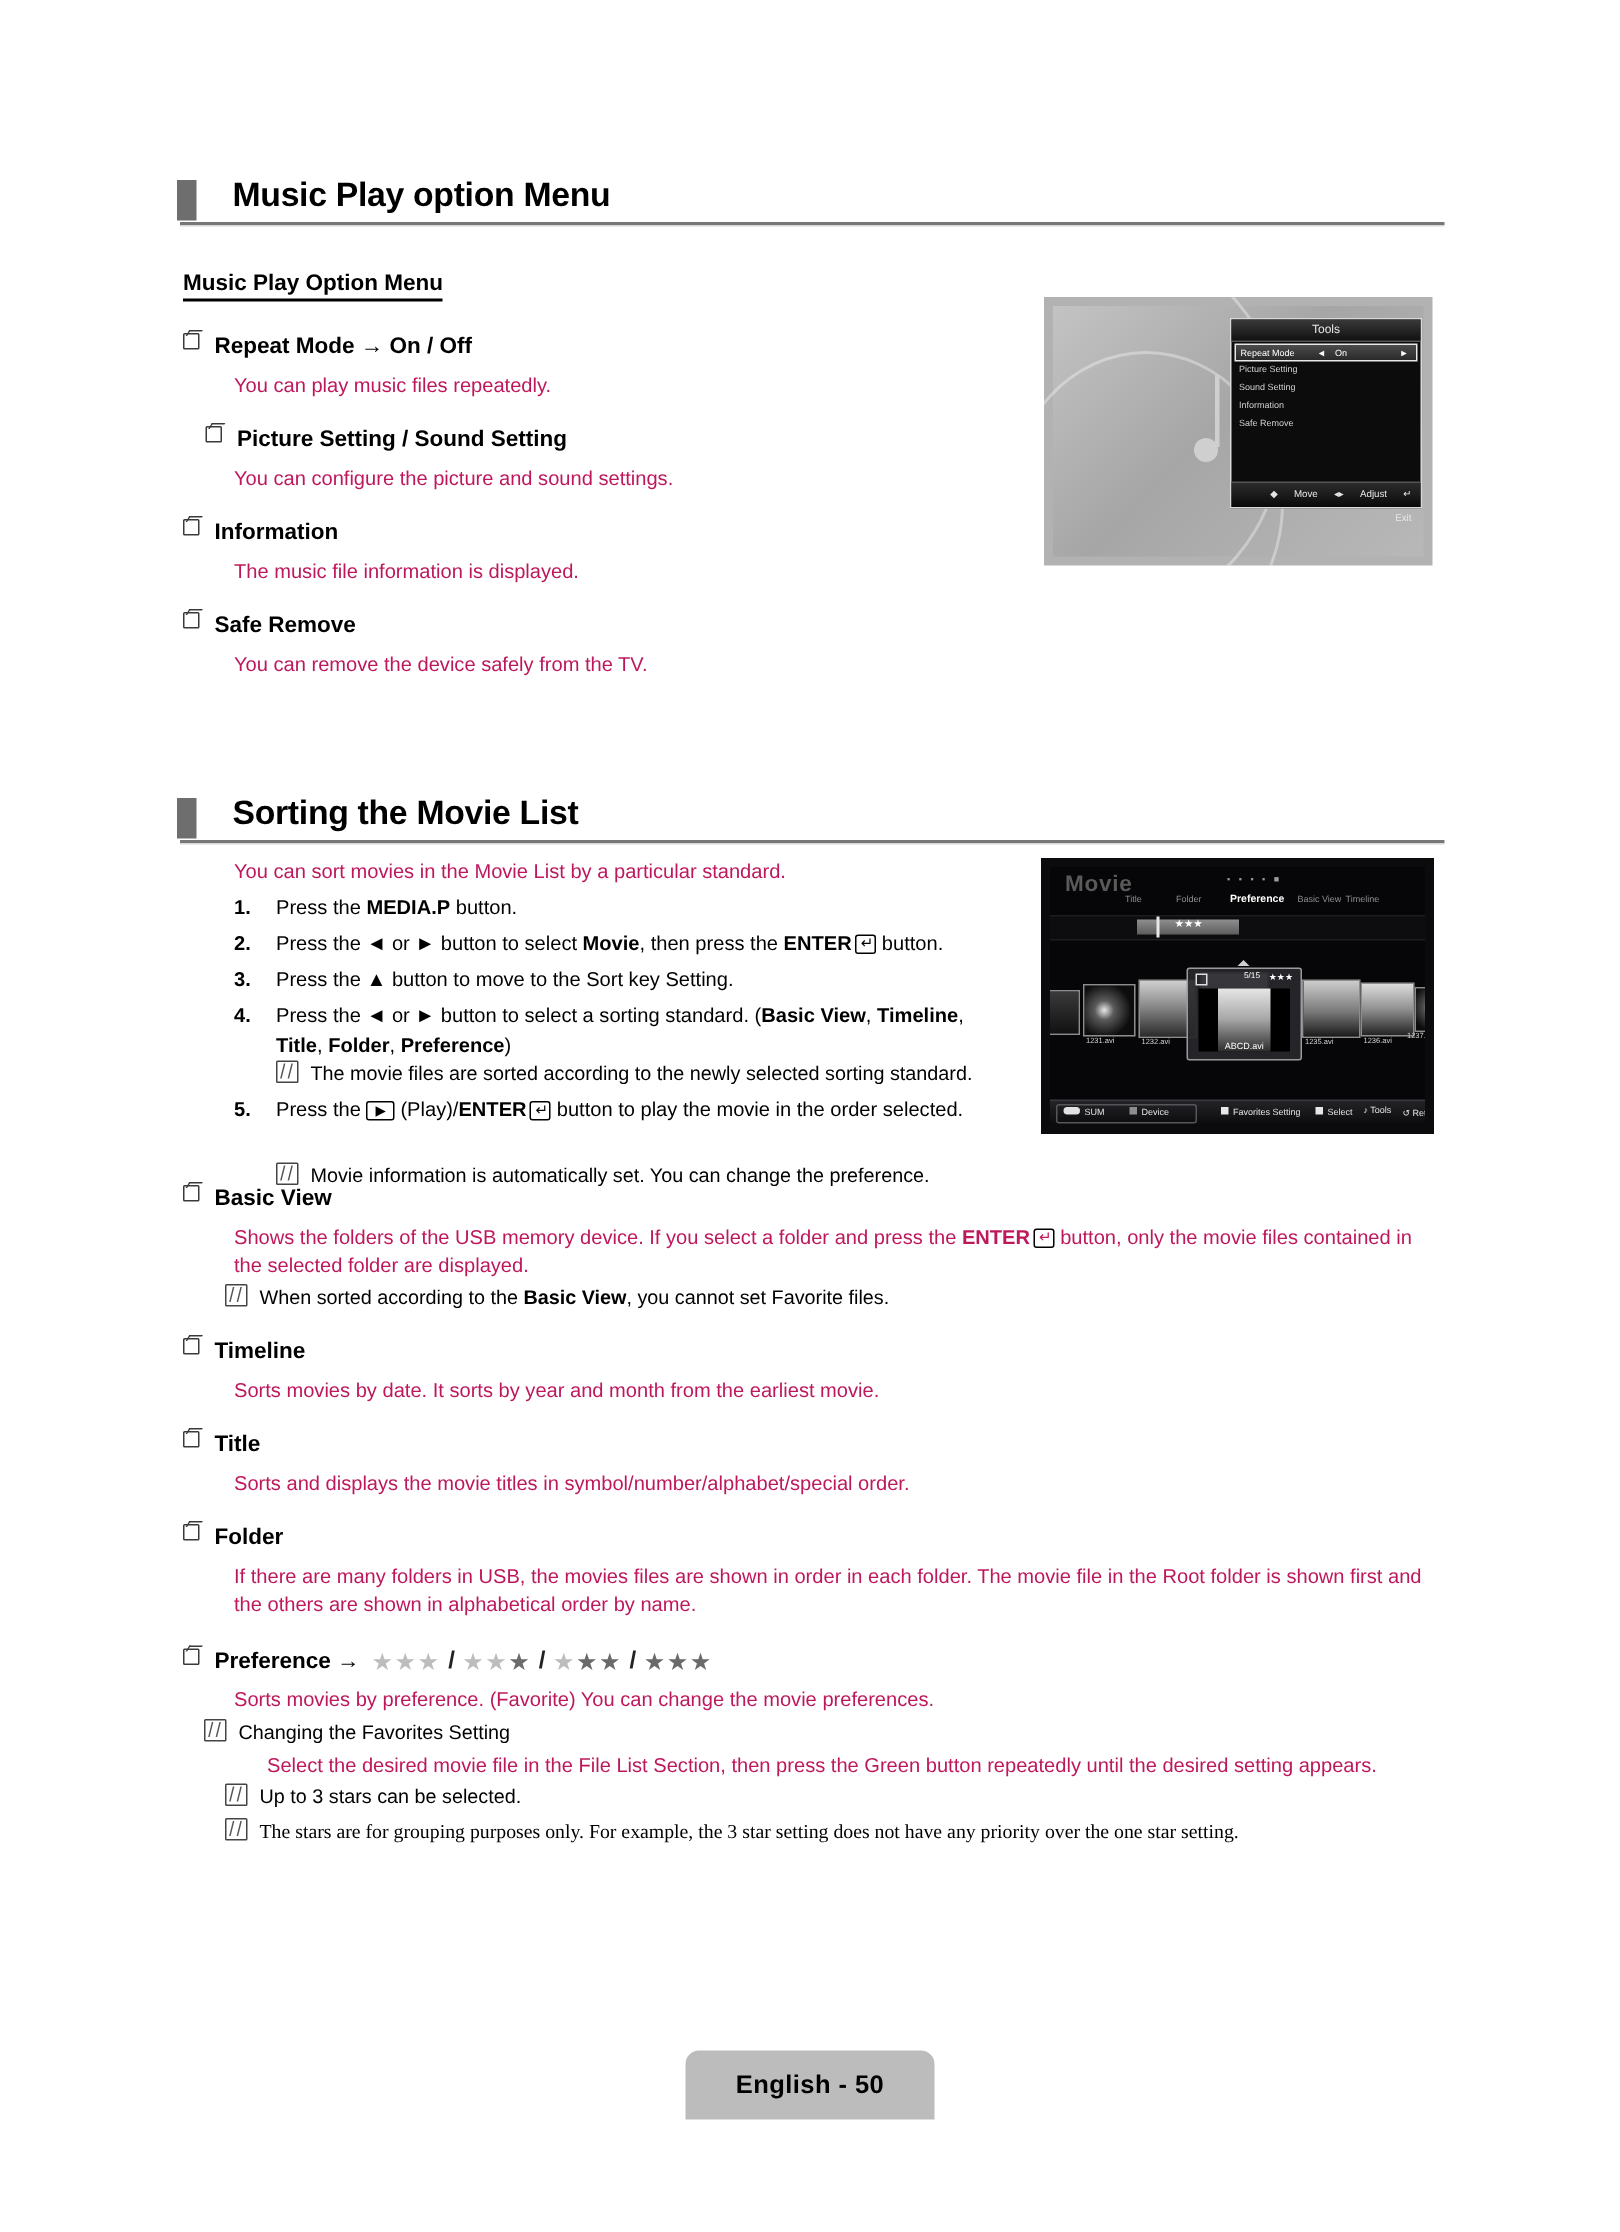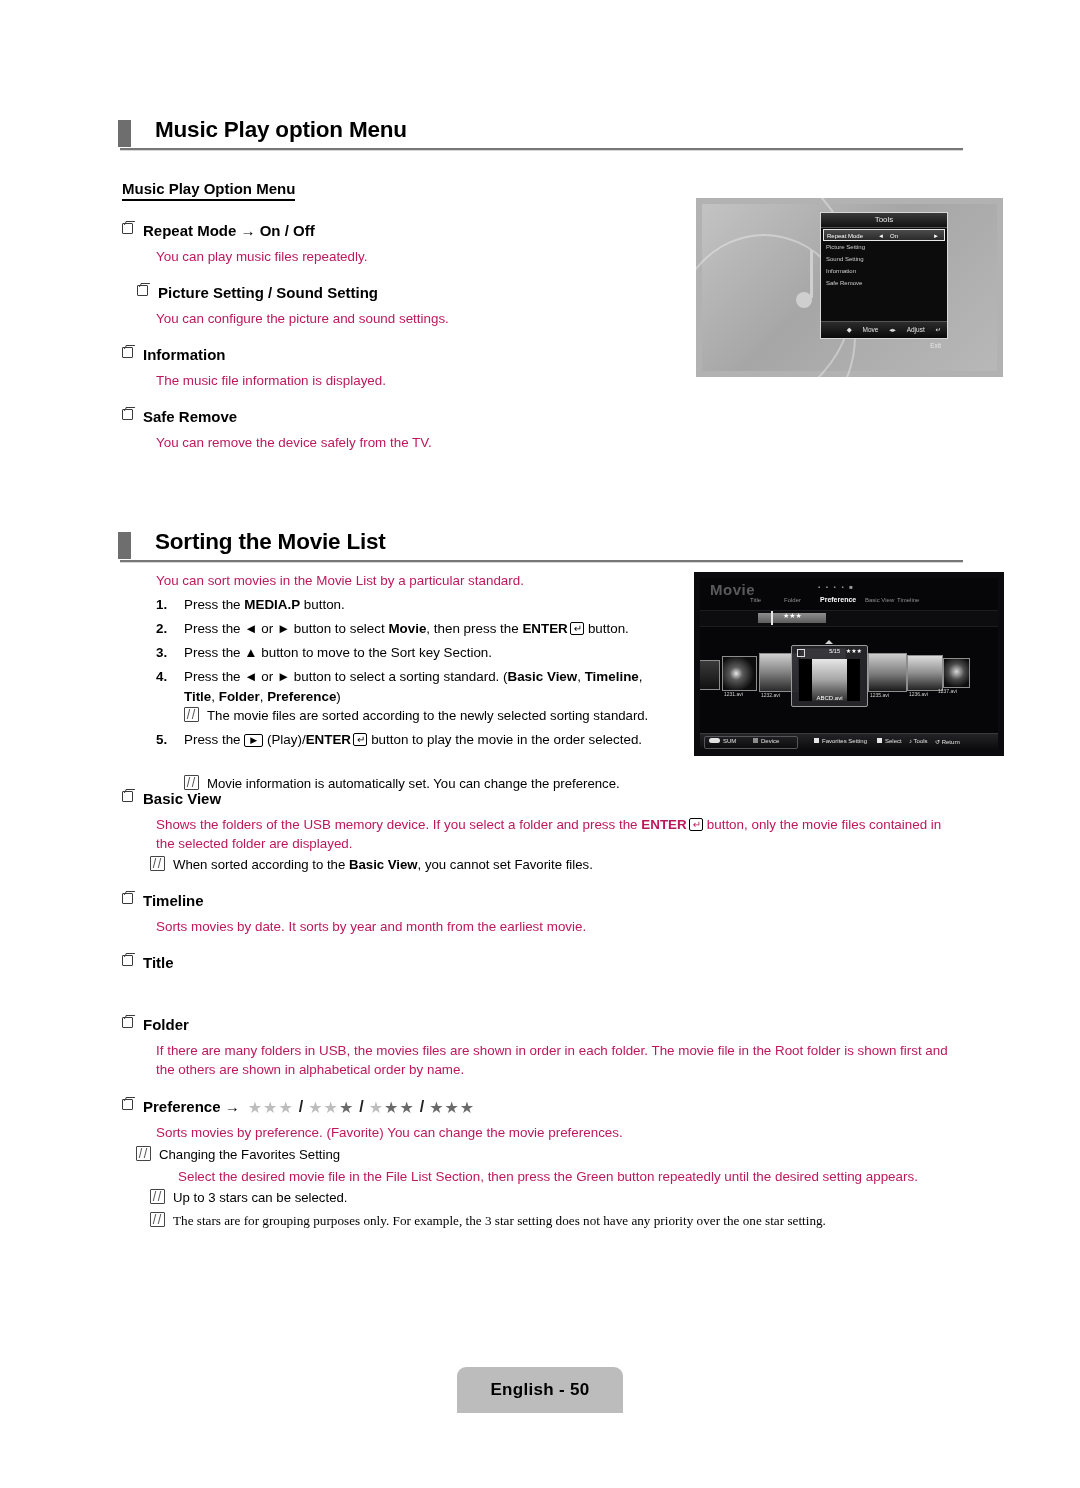--- a/index.html
+++ b/index.html
@@ -181,21 +181,20 @@
   }
   .star.dim  { color: #bdbdbd; }
   .star.dark { color: #6a6a6a; }
   .slash { color: #222; font-weight: bold; margin: 0 5px; }
 
   
   .tvshot {
     position: absolute;
     background: #b2b2b2;
     overflow: hidden;
-    padding-left: 48px;
   }
   .tvshot .inner-frame {
     position: absolute;
     inset: 6px;
     background: linear-gradient(135deg,#c3c3c3 0%, #a6a6a6 45%, #b8b8b8 100%);
   }
   .swoosh {
     position: absolute;
     border-radius: 50%;
     border: 2px solid rgba(255,255,255,.35);
@@ -508,21 +507,21 @@
     <span class="txt">Press the <span class="b">MEDIA.P</span> button.</span>
   </div>
 
   <div class="step" style="left:156px; top:619px; width:520px;">
     <span class="num">2.</span>
     <span class="txt">Press the ◄ or ► button to select <span class="b">Movie</span>, then press the <span class="b">ENTER</span><span class="key-enter">↵</span> button.</span>
   </div>
 
   <div class="step" style="left:156px; top:643px; width:520px;">
     <span class="num">3.</span>
-    <span class="txt">Press the ▲ button to move to the Sort key Section.</span>
+    <span class="txt">Press the ▲ button to move to the Sort key Setting.</span>
   </div>
 
   <div class="step" style="left:156px; top:667px; width:510px;">
     <span class="num">4.</span>
     <span class="txt">Press the ◄ or ► button to select a sorting standard. (<span class="b">Basic View</span>, <span class="b">Timeline</span>, <span class="b">Title</span>, <span class="b">Folder</span>, <span class="b">Preference</span>)</span>
   </div>
 
   <div class="note" style="left:184px; top:706px; width:500px;">
     <span class="glyph"></span>
     <span class="ntxt">The movie files are sorted according to the newly selected sorting standard.</span>
@@ -626,20 +625,21 @@
   </div>
 
   <div class="bullet-item" style="left:122px; top:892px;">
     <span class="bullet-box"></span><span class="bullet-label">Timeline</span>
   </div>
   <div class="body-text" style="left:156px; top:917px; width:792px;">Sorts movies by date. It sorts by year and month from the earliest movie.</div>
 
   <div class="bullet-item" style="left:122px; top:954px;">
     <span class="bullet-box"></span><span class="bullet-label">Title</span>
   </div>
+  <div class="body-text" style="left:156px; top:979px; width:792px;">Sorts and displays the movie titles in symbol/number/alphabet/special order.</div>
 
   <div class="bullet-item" style="left:122px; top:1016px;">
     <span class="bullet-box"></span><span class="bullet-label">Folder</span>
   </div>
   <div class="body-text" style="left:156px; top:1041px; width:800px;">If there are many folders in USB, the movies files are shown in order in each folder. The movie file in the Root folder is shown first and the others are shown in alphabetical order by name.</div>
 
   <div class="bullet-item" style="left:122px; top:1097px;">
     <span class="bullet-box"></span><span class="bullet-label">Preference →</span><span style="margin-left:8px;"><span class="star dim">★★★</span><span class="slash">/</span><span class="star dim">★★</span><span class="star dark">★</span><span class="slash">/</span><span class="star dim">★</span><span class="star dark">★★</span><span class="slash">/</span><span class="star dark">★★★</span></span>
   </div>
   <div class="body-text" style="left:156px; top:1123px; width:792px;">Sorts movies by preference. (Favorite) You can change the movie preferences.</div>

